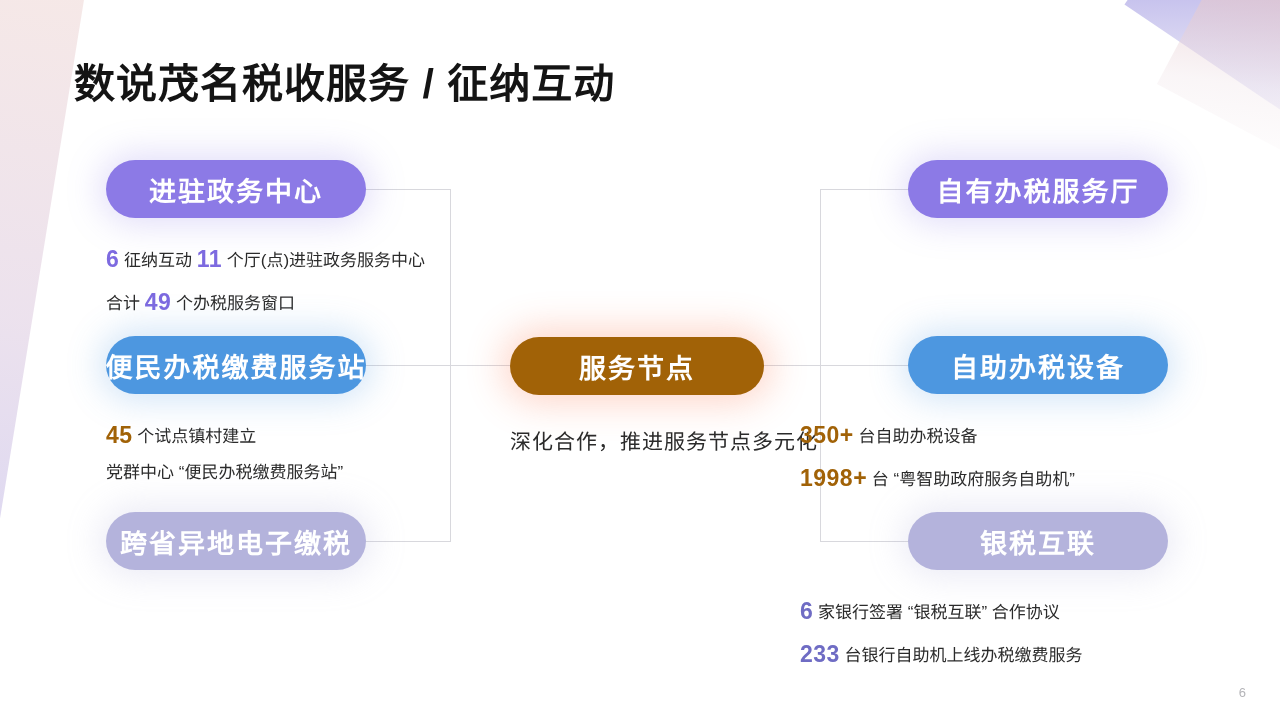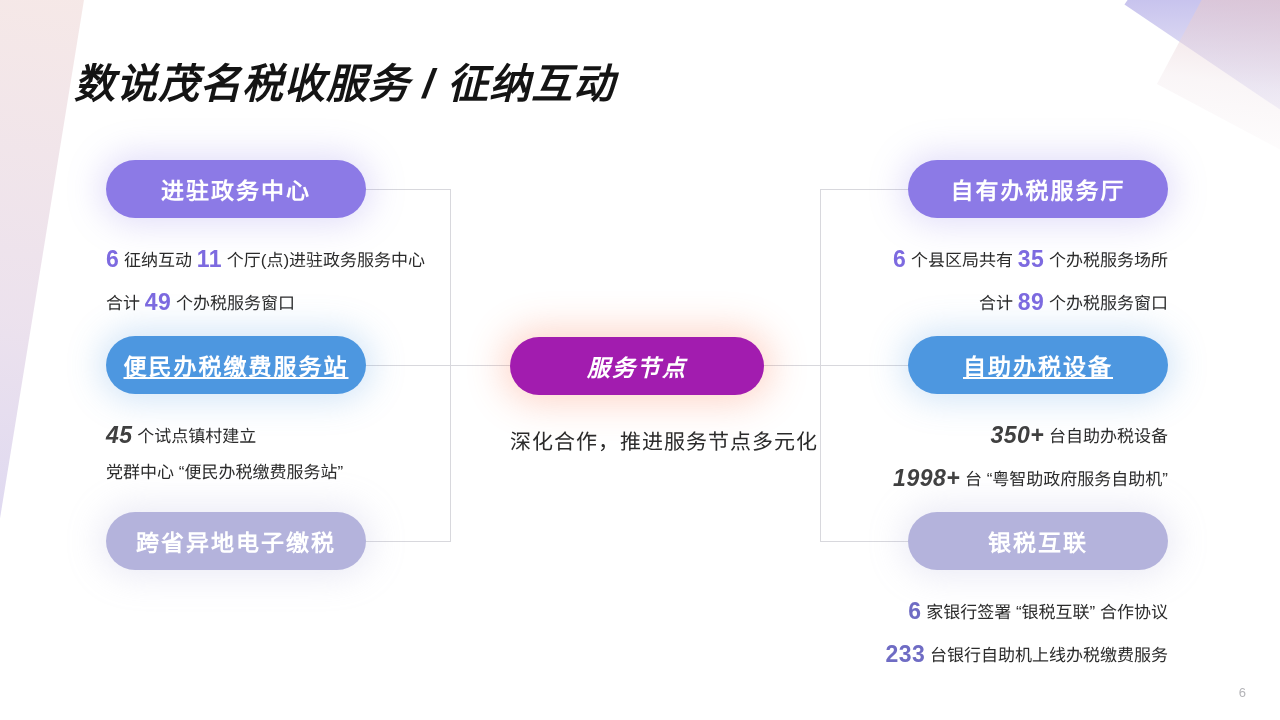--- a/index.html
+++ b/index.html
@@ -76,72 +76,71 @@
   
   .title {
     position: absolute;
     left: 74px;
     top: 50px;
     font-size: 41px;
     font-weight: bold;
     color: #141414;
     letter-spacing: 1px;
     white-space: nowrap;
-    font-style: italic;
   }
 
   
   .conn {
     position: absolute;
     background: #d8d8dd;
     pointer-events: none;
   }
 
   
   .node {
     position: absolute;
   }
   .pill {
     display: flex;
     align-items: center;
     justify-content: center;
     height: 58px;
     border-radius: 29px;
     color: #ffffff;
-    font-size: 23px;
+    font-size: 27px;
     font-weight: bold;
     letter-spacing: 2px;
     white-space: nowrap;
     position: relative;
     z-index: 3;
   }
   .pill-purple { background: #8c7ae6; box-shadow: 0 0 34px 6px rgba(140,122,230,0.26); }
-  .pill-blue   { background: #4d97e0; box-shadow: 0 0 34px 6px rgba(77,151,224,0.26); text-decoration: underline; }
+  .pill-blue   { background: #4d97e0; box-shadow: 0 0 34px 6px rgba(77,151,224,0.26); }
   .pill-lav    { background: #b4b3dc; box-shadow: 0 0 34px 6px rgba(180,179,220,0.28); }
-  .pill-orange { background: #a21caf; box-shadow: 0 0 36px 8px rgba(250,107,66,0.28); font-style: italic; }
+  .pill-orange { background: #a16207; box-shadow: 0 0 36px 8px rgba(250,107,66,0.28); }
 
   .lines {
     margin-top: 20px;
     font-size: 17px;
     color: #2b2b2b;
     line-height: 1.85;
     white-space: nowrap;
   }
   .lines .num {
     font-weight: bold;
     font-size: 23px;
     vertical-align: -1px;
     letter-spacing: 0.5px;
   }
   .num-purple { color: #7d6ae0; }
-  .num-blue   { color: #404040; font-style: italic; }
+  .num-blue   { color: #a16207; }
   .num-lav    { color: #6f6cc4; }
 
   .left-node  { text-align: left; }
-  .right-node { text-align: right; }
+  .right-node { }
 
   
   #center-node {
     position: absolute;
     left: 510px;
     top: 337px;
     width: 254px;
     text-align: center;
   }
   #center-node .pill { margin: 0 auto; width: 254px; }
@@ -219,24 +218,20 @@
     <div class="pill pill-orange">
       <span>服务节点</span>
     </div>
     <div id="center-caption">深化合作，推进服务节点多元化</div>
   </div>
 
   <div class="node right-node" id="right-node-0" style="left:814px; top:160px; width:354px;">
     <div class="pill pill-purple" style="width:260px; margin-left:auto;">
       <span>自有办税服务厅</span>
     </div>
-    <div class="lines">
-        <div><span class="num num-purple">6</span><span> 个县区局共有 </span><span class="num num-purple">35</span><span> 个办税服务场所</span></div>
-        <div><span>合计 </span><span class="num num-purple">89</span><span> 个办税服务窗口</span></div>
-      </div>
   </div>
 
   <div class="node right-node" id="right-node-1" style="left:800px; top:336px; width:368px;">
     <div class="pill pill-blue" style="width:260px; margin-left:auto;">
       <span>自助办税设备</span>
     </div>
     <div class="lines">
         <div><span class="num num-blue">350+</span><span> 台自助办税设备</span></div>
         <div><span class="num num-blue">1998+</span><span> 台 “粤智助政府服务自助机”</span></div>
       </div>

